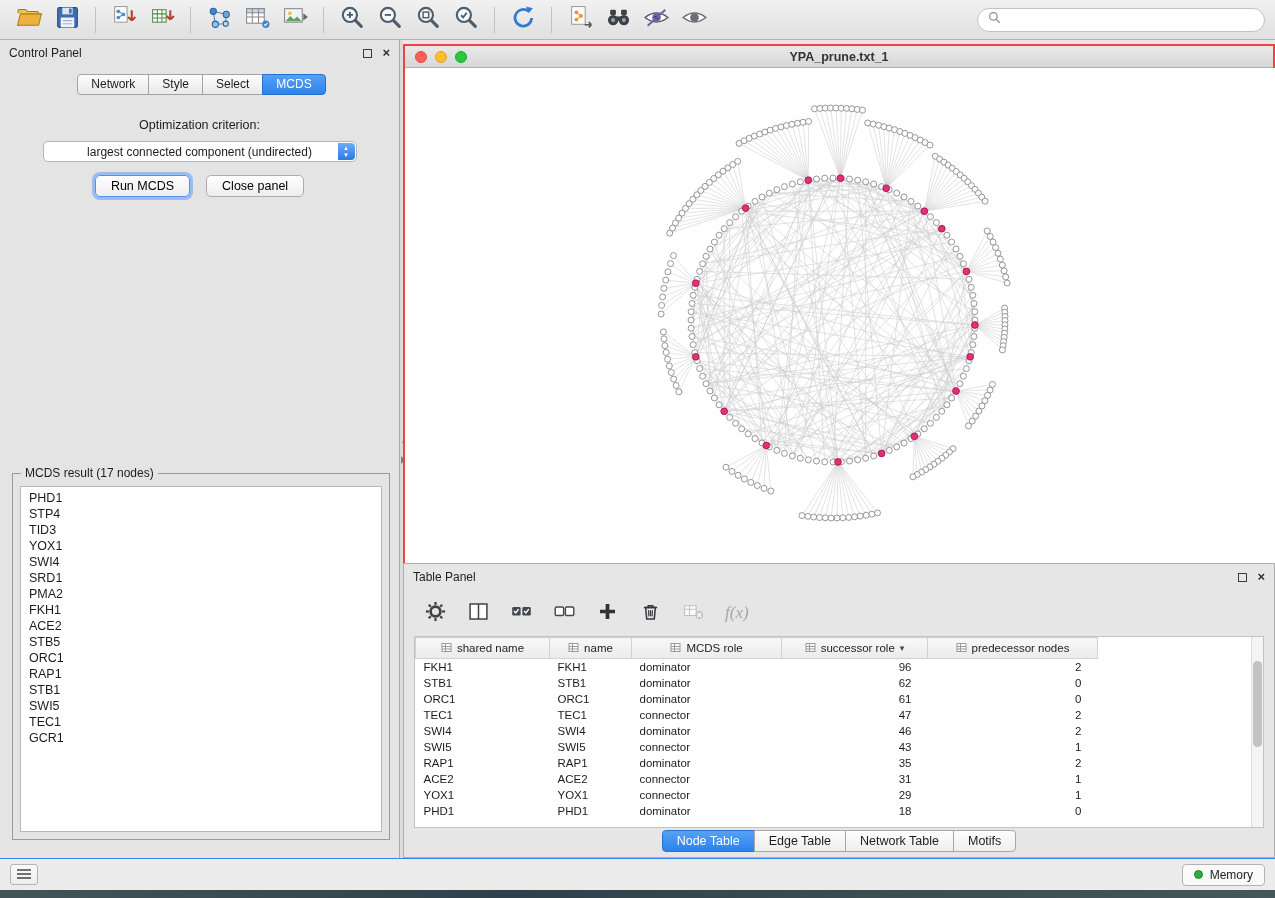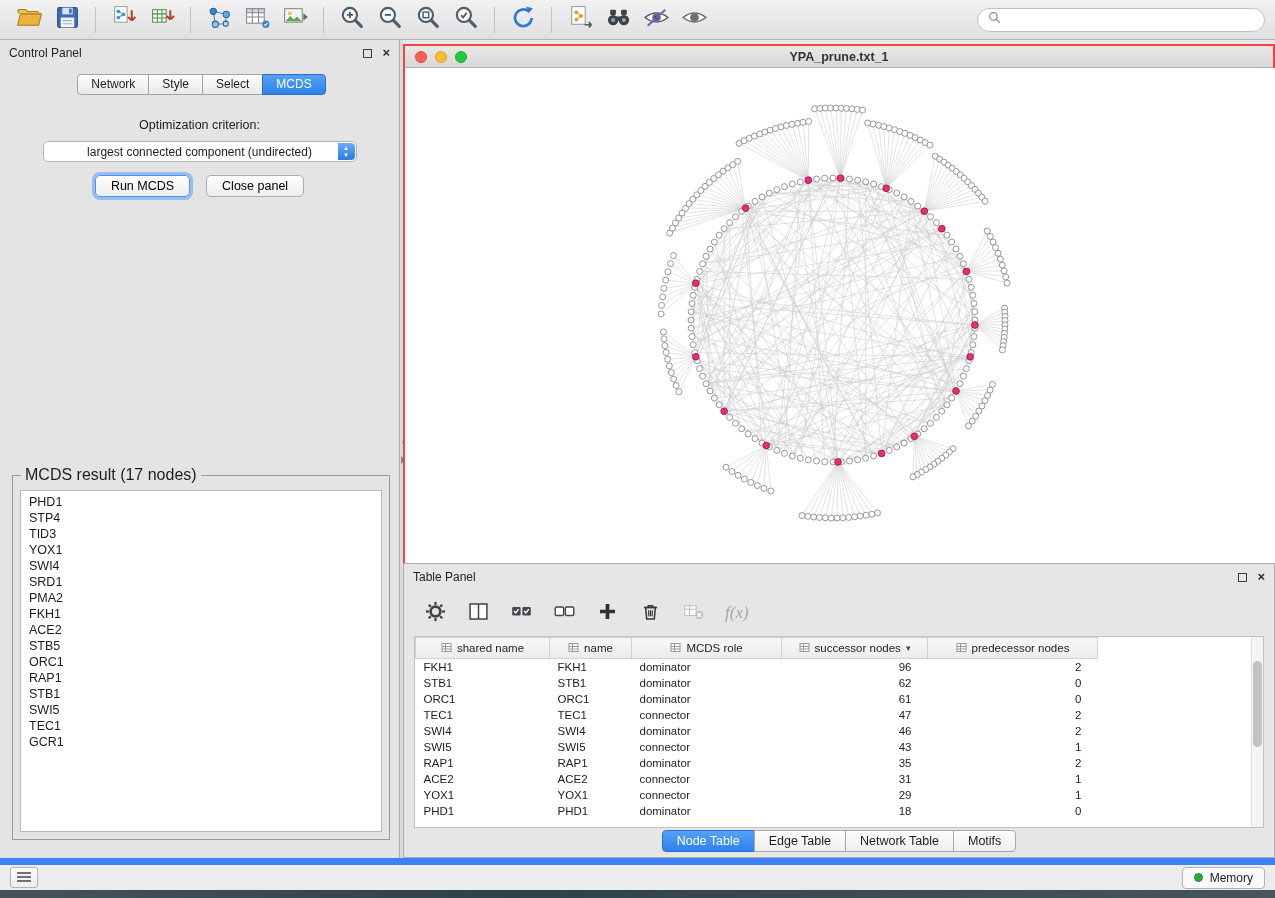--- a/index.html
+++ b/index.html
@@ -40,21 +40,21 @@
   #criterion .stepper{position:absolute;right:1px;top:1px;bottom:1px;width:17px;
              background:linear-gradient(#6cacf8,#2d7ae4);border-radius:0 4px 4px 0;color:#fff;
              display:flex;flex-direction:column;align-items:center;justify-content:center;
              font-size:6px;line-height:7px;}
   .btn-row{display:flex;justify-content:center;gap:16px;margin-top:13px;}
   .mac-btn{font-size:12.5px;padding:3px 15px;border:1px solid #adadad;border-radius:5px;
            background:linear-gradient(#ffffff,#ededed);font-family:inherit;}
   #run-btn{border-color:#4d90fe;box-shadow:0 0 0 3px rgba(92,156,251,.55);}
   #mcds-result{position:absolute;left:10px;top:426px;width:378px;height:374px;
                border:1px solid #9a9a9a;padding:0;position:absolute;}
-  #mcds-result legend{font-size:16px;margin-left:8px;padding:0 4px;}
+  #mcds-result legend{font-size:12px;margin-left:8px;padding:0 4px;}
   #result-list{position:absolute;left:7px;right:7px;top:6px;bottom:7px;background:#fff;
                border:1px solid #b8b8b8;overflow:hidden;padding-top:3px;}
   .result-item{font-size:12.5px;line-height:16px;padding-left:8px;}
 
   
   #vsplit{position:absolute;left:400px;top:40px;width:3px;height:818px;background:#dcdcdc;}
   #vsplit .sp-a,#vsplit .sp-b{position:absolute;left:-2px;width:0;height:0;border:4px solid transparent;}
   #vsplit .sp-a{top:398px;border-right-color:#7c7c7c;}
   #vsplit .sp-b{top:416px;border-left-color:#7c7c7c;left:1px;}
 
@@ -94,21 +94,21 @@
   #tp-tabs{position:absolute;left:0;right:0;bottom:4px;height:25px;display:flex;
            justify-content:center;align-items:center;}
   .tp-tab{font-size:12.5px;height:22px;line-height:20px;padding:0 14px;border:1px solid #a8a8a8;
           background:linear-gradient(#fdfdfd,#eeeeee);margin-left:-1px;}
   .tp-tab:first-child{border-radius:4px 0 0 4px;margin-left:0;}
   .tp-tab:last-child{border-radius:0 4px 4px 0;}
   .tp-tab.active{background:linear-gradient(#55a1f6,#2b83ec);border-color:#2a6fd0;color:#fff;}
 
   
   #status-bar{position:absolute;left:0;top:858px;width:1275px;height:32px;background:#ececec;
-              border-top:7px solid #3b82f6;display:flex;align-items:center;padding:0 10px;}
+              border-top:1px solid #3b82f6;display:flex;align-items:center;padding:0 10px;}
   #menu-btn{width:28px;height:21px;border:1px solid #b3b3b3;border-radius:3px;
             background:linear-gradient(#fbfbfb,#ededed);display:flex;align-items:center;justify-content:center;}
   #memory-btn{margin-left:auto;display:flex;align-items:center;gap:7px;border:1px solid #b3b3b3;
               border-radius:4px;background:#fafafa;padding:3px 11px;font-size:12px;}
   .mem-dot{width:9px;height:9px;border-radius:50%;background:#2faa3c;border:1px solid #21862d;}
   #wallpaper{position:absolute;left:0;top:890px;width:1275px;height:8px;
              background:linear-gradient(90deg,#45545b,#2e4049 40%,#3c4d54 70%,#47555c);}
 </style>
 </head>
 <body>
@@ -1092,21 +1092,21 @@
                     </svg></span>
                   <span>MCDS role</span>
                 </span>
               </th>
               <th style="width: 146px;">
                 <span class="th-inner">
                   <span><svg width="11" height="11" viewBox="0 0 11 11">
                       <rect x="1" y="1.5" width="9" height="8" fill="#fdfdfd" stroke="#999"></rect>
                       <path d="M1 4.5 h9 M1 7 h9 M4.5 1.5 v8" stroke="#999" fill="none"></path>
                     </svg></span>
-                  <span>successor nodes</span>
+                  <span>successor role</span>
                   <span class="sort-chevron">▾</span>
                 </span>
               </th>
               <th style="width: 170px;">
                 <span class="th-inner">
                   <span><svg width="11" height="11" viewBox="0 0 11 11">
                       <rect x="1" y="1.5" width="9" height="8" fill="#fdfdfd" stroke="#999"></rect>
                       <path d="M1 4.5 h9 M1 7 h9 M4.5 1.5 v8" stroke="#999" fill="none"></path>
                     </svg></span>
                   <span>predecessor nodes</span>

